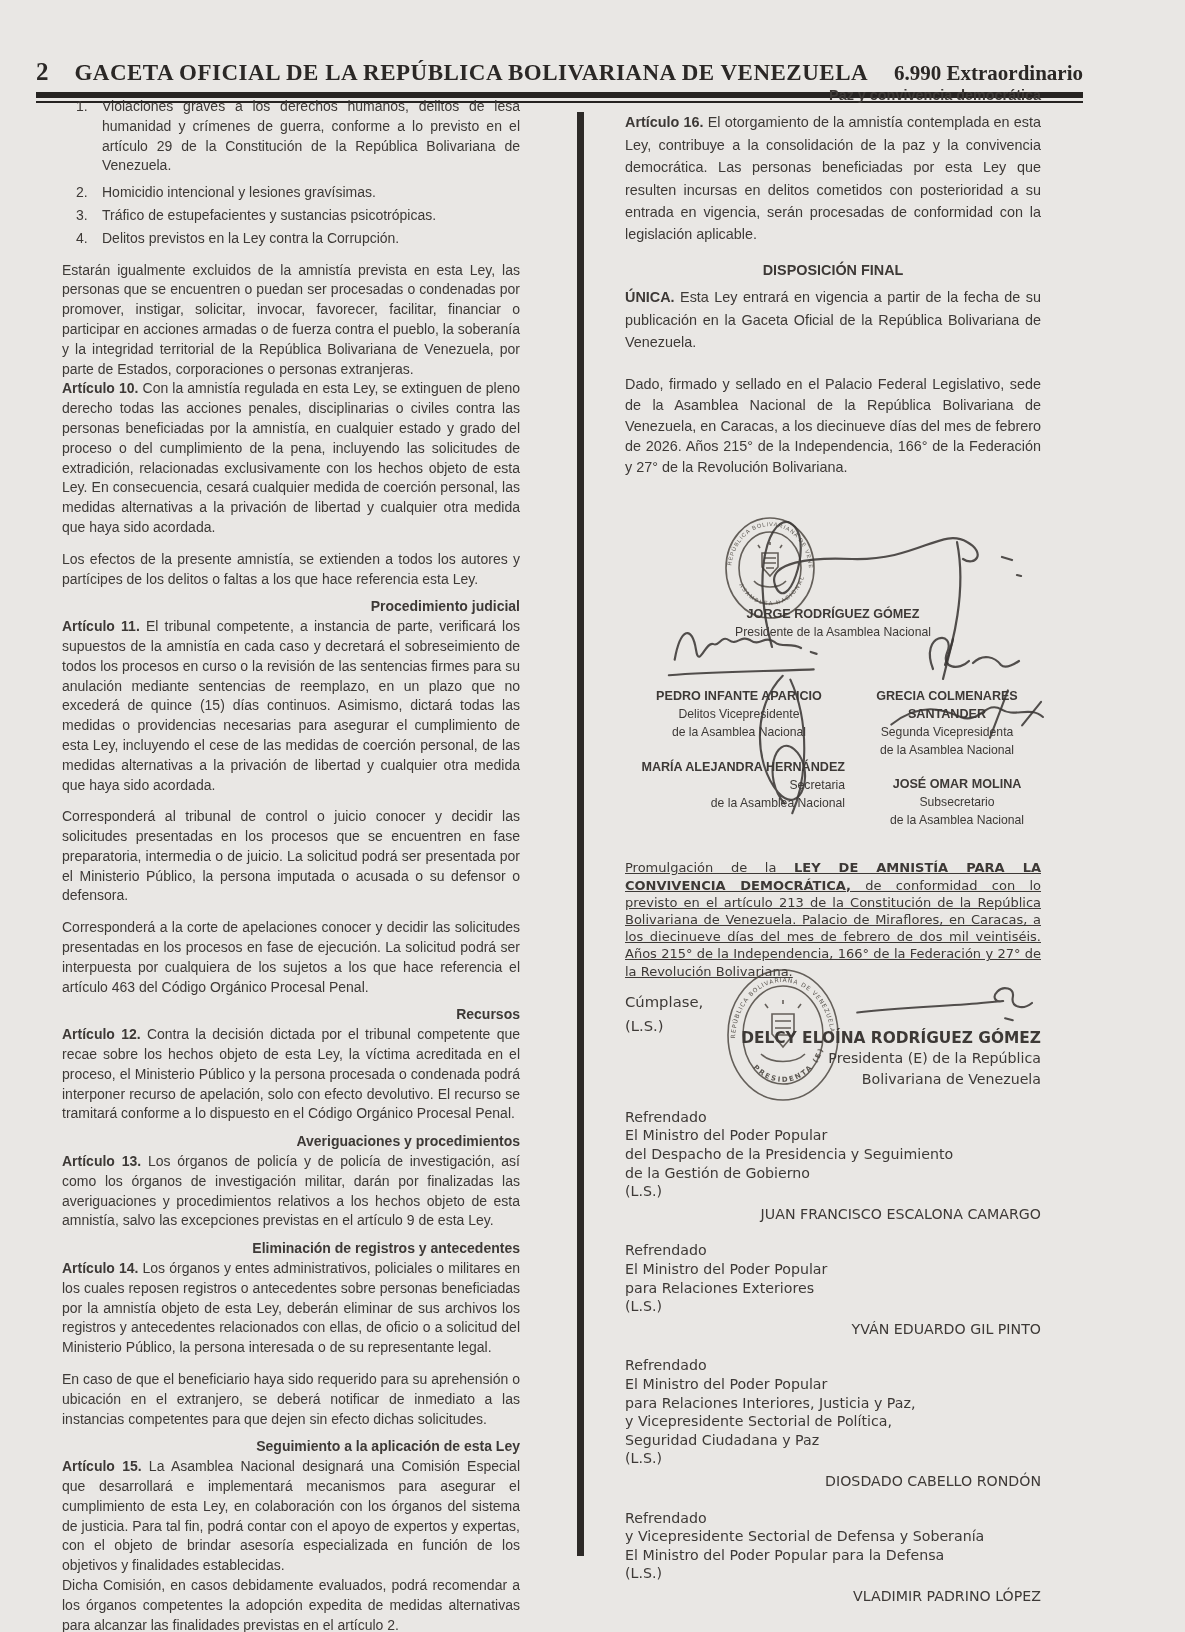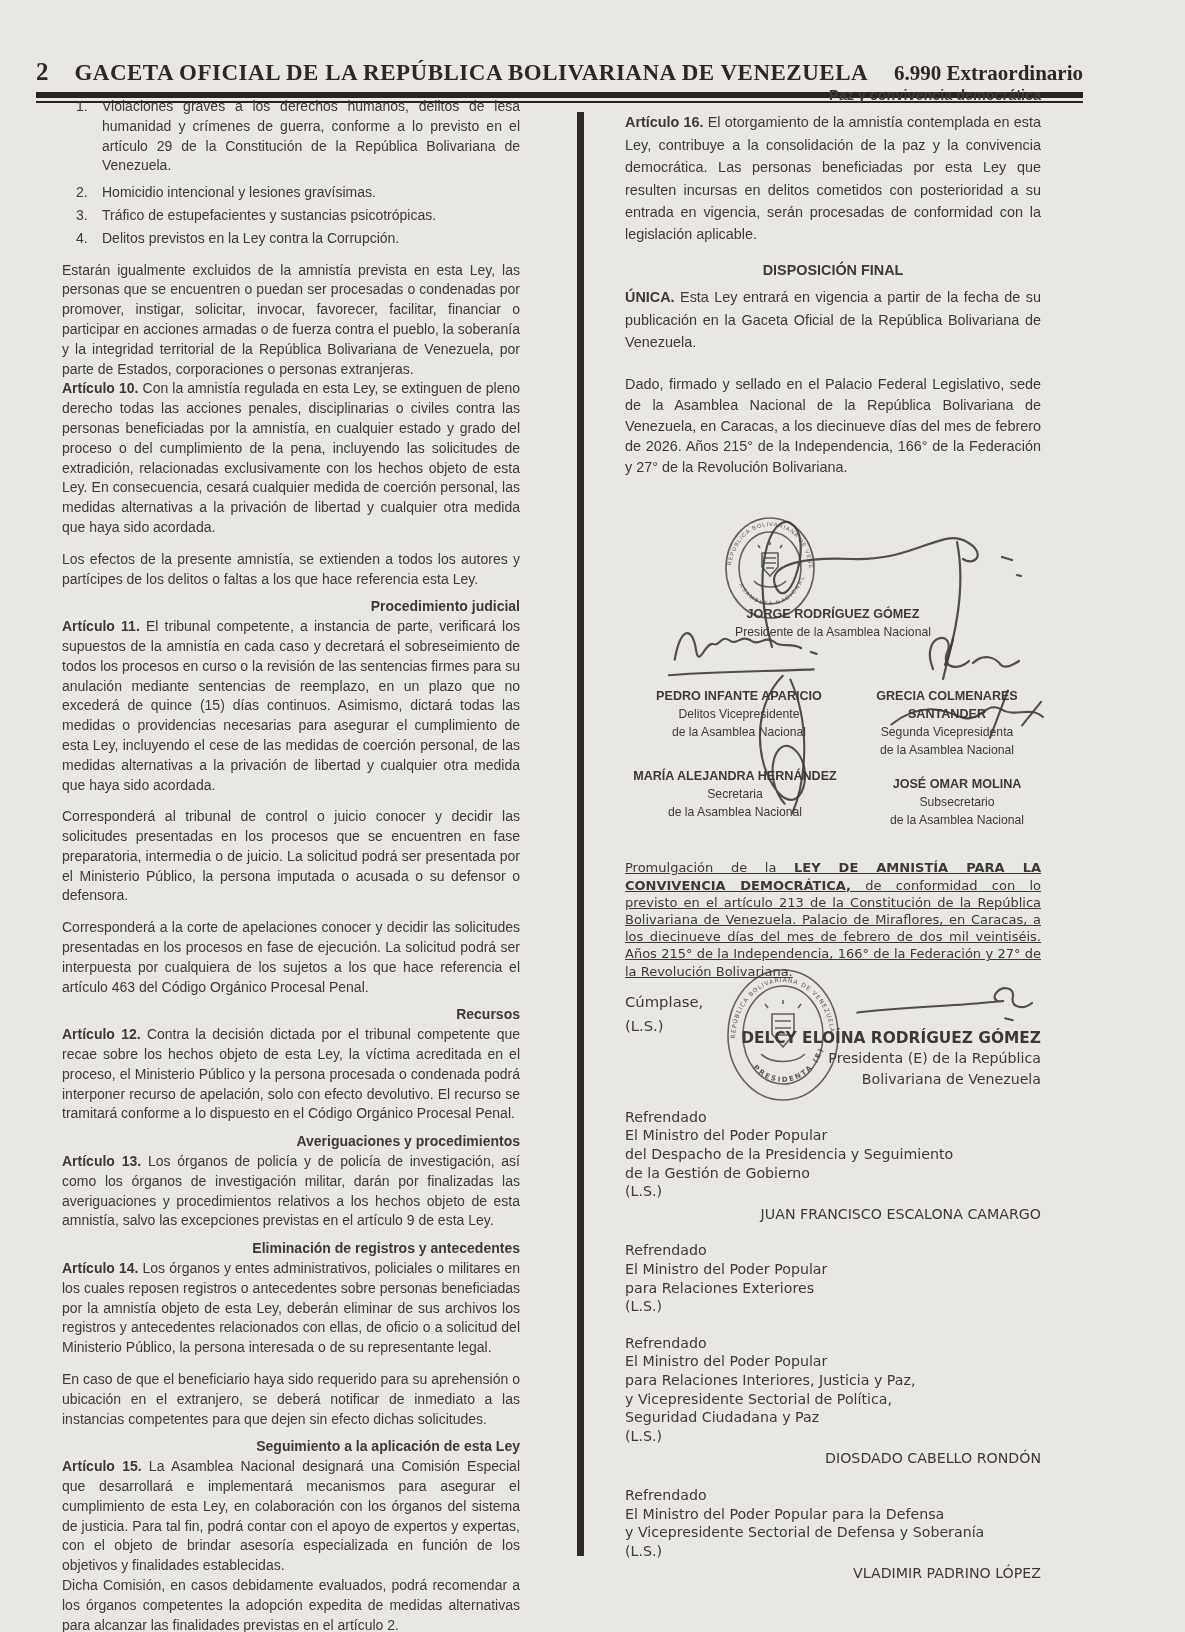--- a/index.html
+++ b/index.html
@@ -35,21 +35,21 @@
   .sig-area svg{position:absolute;}
   .sig-stroke{fill:none;stroke:#3b3835;stroke-width:2.2;stroke-linecap:round;stroke-linejoin:round;opacity:.88;}
   .seal-stroke{fill:none;stroke:#4c4741;stroke-width:1.6;opacity:.85;}
   .seal-text{fill:#4c4741;opacity:.9;}
   .sig-block{position:absolute;text-align:center;line-height:18px;}
   .sig-name{font-weight:bold;font-size:12.6px;}
   .sig-title{font-size:12.2px;}
   .sig-president{left:28px;top:118px;width:360px;}
   .sig-b-pedro{left:4px;top:200px;width:220px;}
   .sig-b-grecia{left:212px;top:200px;width:220px;}
-  .sig-b-maria{left:0px;top:280px;width:220px;}
+  .sig-b-maria{left:0px;top:271px;width:220px;text-align:right;}
   .sig-b-jose{left:222px;top:288px;width:220px;}
   
   .promulga{font-family:"DejaVu Sans",sans-serif;font-size:13px;line-height:17.2px;margin-top:20px;text-decoration:underline;}
   .cumplase-area{position:relative;height:124px;margin-top:4px;font-family:"DejaVu Sans",sans-serif;}
   .cumplase-area svg{position:absolute;}
   .cumplase-txt{position:absolute;left:0;top:6px;font-size:14.8px;line-height:24px;}
   .delcy-block{position:absolute;right:0;top:44px;text-align:right;line-height:20.5px;}
   .delcy-name{font-weight:bold;font-size:15.4px;}
   .delcy-title{font-size:14.2px;}
   
@@ -253,33 +253,34 @@
       <span class="line">de la Gestión de Gobierno</span>
       <span class="line">(L.S.)</span>
       <span class="name">JUAN FRANCISCO ESCALONA CAMARGO</span>
     </div>
 
     <div class="ref">
       <span class="line">Refrendado</span>
       <span class="line">El Ministro del Poder Popular</span>
       <span class="line">para Relaciones Exteriores</span>
       <span class="line">(L.S.)</span>
+      <span class="name">YVÁN EDUARDO GIL PINTO</span>
     </div>
 
     <div class="ref">
       <span class="line">Refrendado</span>
       <span class="line">El Ministro del Poder Popular</span>
       <span class="line">para Relaciones Interiores, Justicia y Paz,</span>
       <span class="line">y Vicepresidente Sectorial de Política,</span>
       <span class="line">Seguridad Ciudadana y Paz</span>
       <span class="line">(L.S.)</span>
       <span class="name">DIOSDADO CABELLO RONDÓN</span>
     </div>
 
     <div class="ref">
       <span class="line">Refrendado</span>
+      <span class="line">y Vicepresidente Sectorial de Defensa y Soberanía</span>
       <span class="line">El Ministro del Poder Popular para la Defensa</span>
-      <span class="line">y Vicepresidente Sectorial de Defensa y Soberanía</span>
       <span class="line">(L.S.)</span>
       <span class="name">VLADIMIR PADRINO LÓPEZ</span>
     </div>
   </div>
 </div>
 
 </body></html>

